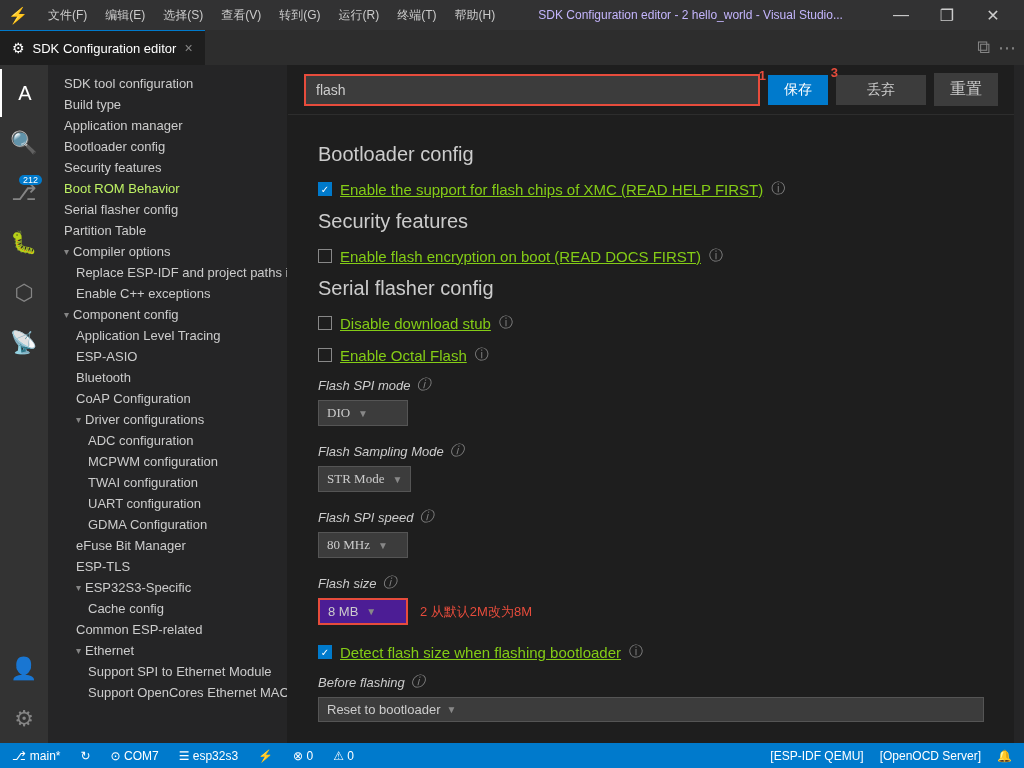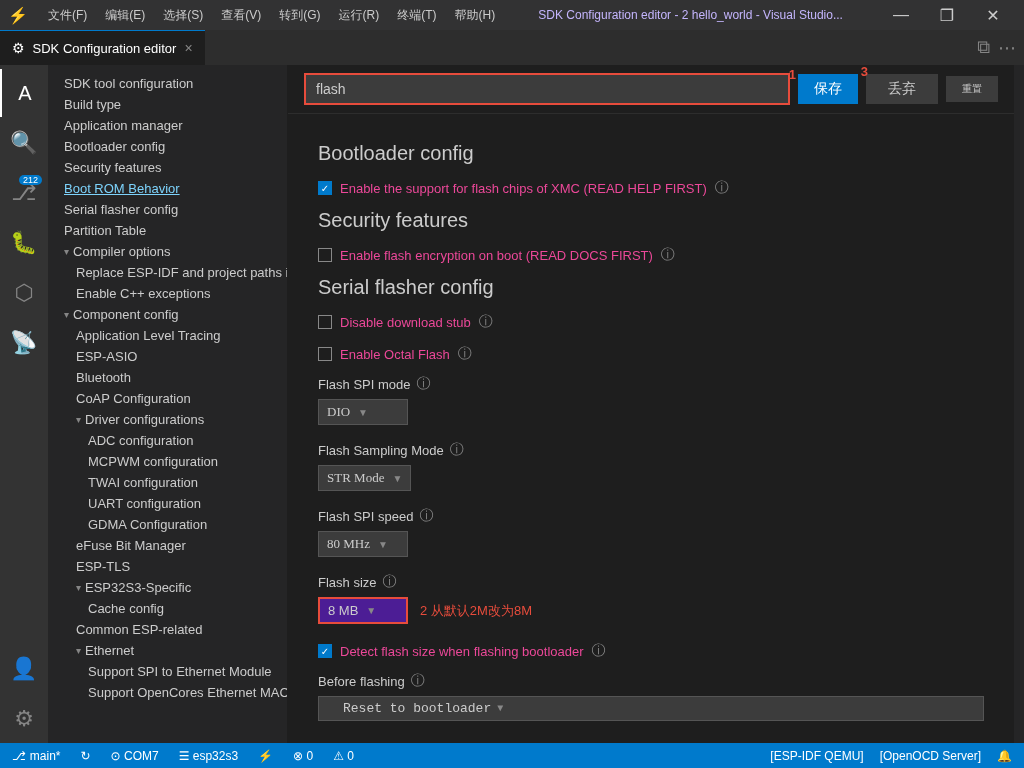--- a/index.html
+++ b/index.html
@@ -101,21 +101,21 @@
       flex-shrink: 0;
       border-right: 1px solid #1e1e1e;
     }
     .sidebar-item {
       padding: 3px 16px;
       cursor: pointer;
       color: #cccccc;
       font-size: 13px;
       white-space: nowrap;
     }
-    .sidebar-item.active { color: #7dd3fc; text-decoration: underline; }
+    .sidebar-item.active { color: #bef264; }
     .sidebar-item.indented { padding-left: 28px; }
     .sidebar-item.indented2 { padding-left: 40px; }
     .sidebar-collapse { display: flex; align-items: center; gap: 4px; }
     .collapse-arrow { font-size: 10px; color: #858585; }
 
     
     .content-area {
       flex: 1;
       display: flex;
       flex-direction: column;
@@ -170,31 +170,31 @@
       position: absolute;
       top: -10px; right: -10px;
       color: #e74c3c;
       font-size: 13px;
       font-weight: bold;
     }
     .btn-discard {
       background: #3c3c3c;
       color: #cccccc;
       border: none;
-      padding: 6px 22px;
+      padding: 6px 31px;
       cursor: pointer;
       font-size: 14px;
     }
     .btn-reset {
       background: #3c3c3c;
       color: #cccccc;
       border: none;
       padding: 6px 16px;
       cursor: pointer;
-      font-size: 10px;
+      font-size: 16px;
     }
 
     
     .config-content {
       flex: 1;
       overflow-y: auto;
       padding: 20px 30px;
     }
     .section-title {
       font-size: 20px;
@@ -202,21 +202,21 @@
       margin-bottom: 12px;
       margin-top: 8px;
     }
     .config-item {
       display: flex;
       align-items: center;
       gap: 8px;
       margin-bottom: 10px;
       padding: 2px 0;
     }
-    .config-label { color: #ec4899; font-size: 13px; }
+    .config-label { color: #84cc16; font-size: 15px; text-decoration: underline; }
     .info-icon {
       color: #858585;
       cursor: pointer;
       font-size: 14px;
     }
     .checkbox {
       width: 14px; height: 14px;
       border: 1px solid #888;
       background: transparent;
       display: inline-flex;
@@ -228,20 +228,21 @@
     .checkbox.checked { background: #007acc; border-color: #007acc; }
     .checkbox.checked::after { content: '✓'; color: white; font-size: 10px; }
 
     .field-label {
       color: #cccccc;
       margin-bottom: 6px;
       font-size: 13px;
       display: flex;
       align-items: center;
       gap: 6px;
+      font-style: italic;
     }
     .dropdown-wrap {
       margin-bottom: 16px;
     }
     .dropdown {
       background: #3c3c3c;
       color: #cccccc;
       border: 1px solid #555;
       padding: 4px 8px;
       font-size: 13px;
@@ -279,27 +280,26 @@
       margin-left: 0;
     }
 
     .reset-btn-wrap {
       margin-top: 4px;
     }
     .btn-reset-bootloader {
       background: #3c3c3c;
       color: #cccccc;
       border: 1px solid #555;
-      padding: 4px 24px;
+      padding: 4px 8px;
       cursor: pointer;
       font-size: 13px;
       display: flex;
       align-items: center;
       gap: 6px;
-      font-family: Liberation Mono, monospace;
     }
 
     
     .statusbar {
       height: 25px;
       background: #007acc;
       display: flex;
       align-items: center;
       padding: 0 8px;
       gap: 12px;

